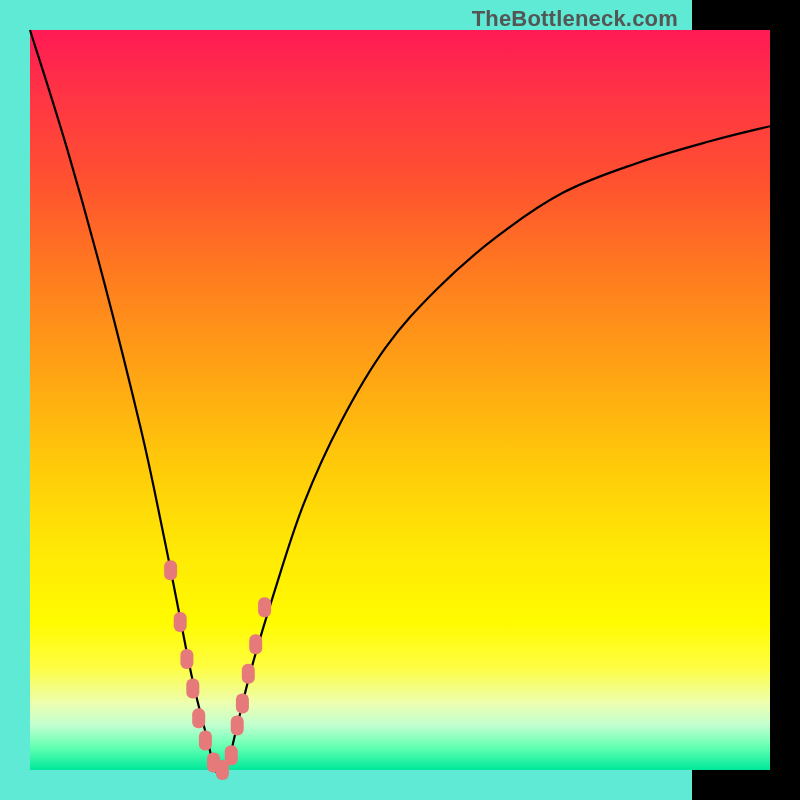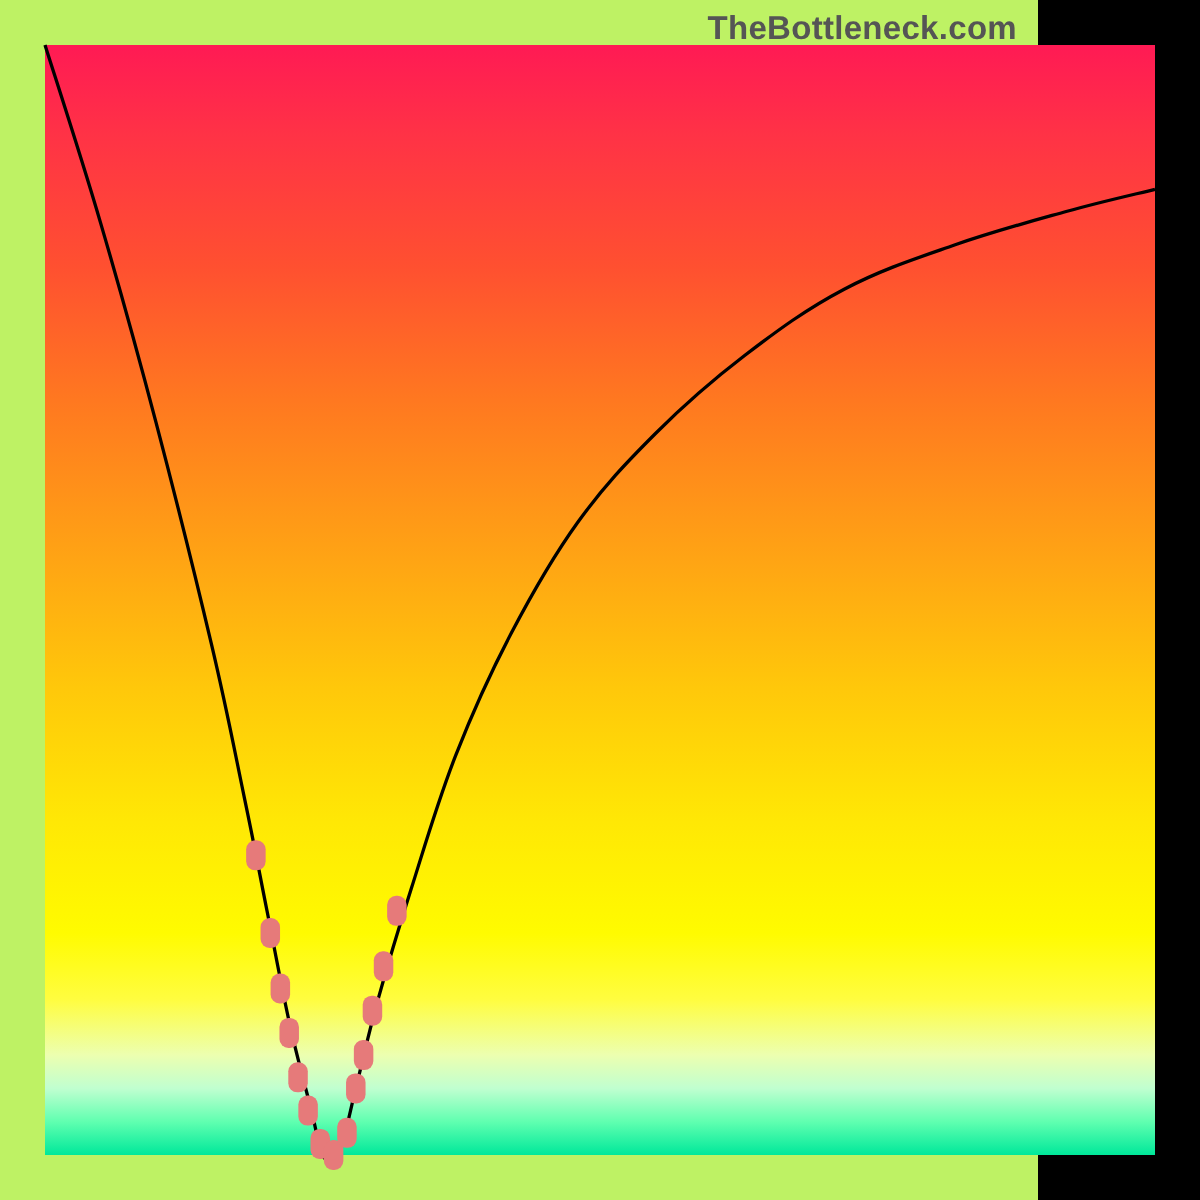--- a/index.html
+++ b/index.html
@@ -8,21 +8,21 @@
     width: 800px;
     height: 800px;
     overflow: hidden;
     background: #000;
     font-family: Arial, Helvetica, sans-serif;
   }
   .frame {
     position: relative;
     width: 692px;
     height: 800px;
-    background: #bef264;
+    background: #5eead4;
   }
   .plot-area {
     position: absolute;
     left: 30px;
     top: 30px;
     width: 740px;
     height: 740px;
     background: linear-gradient(
       to bottom,
       #ff1a54 0%,

